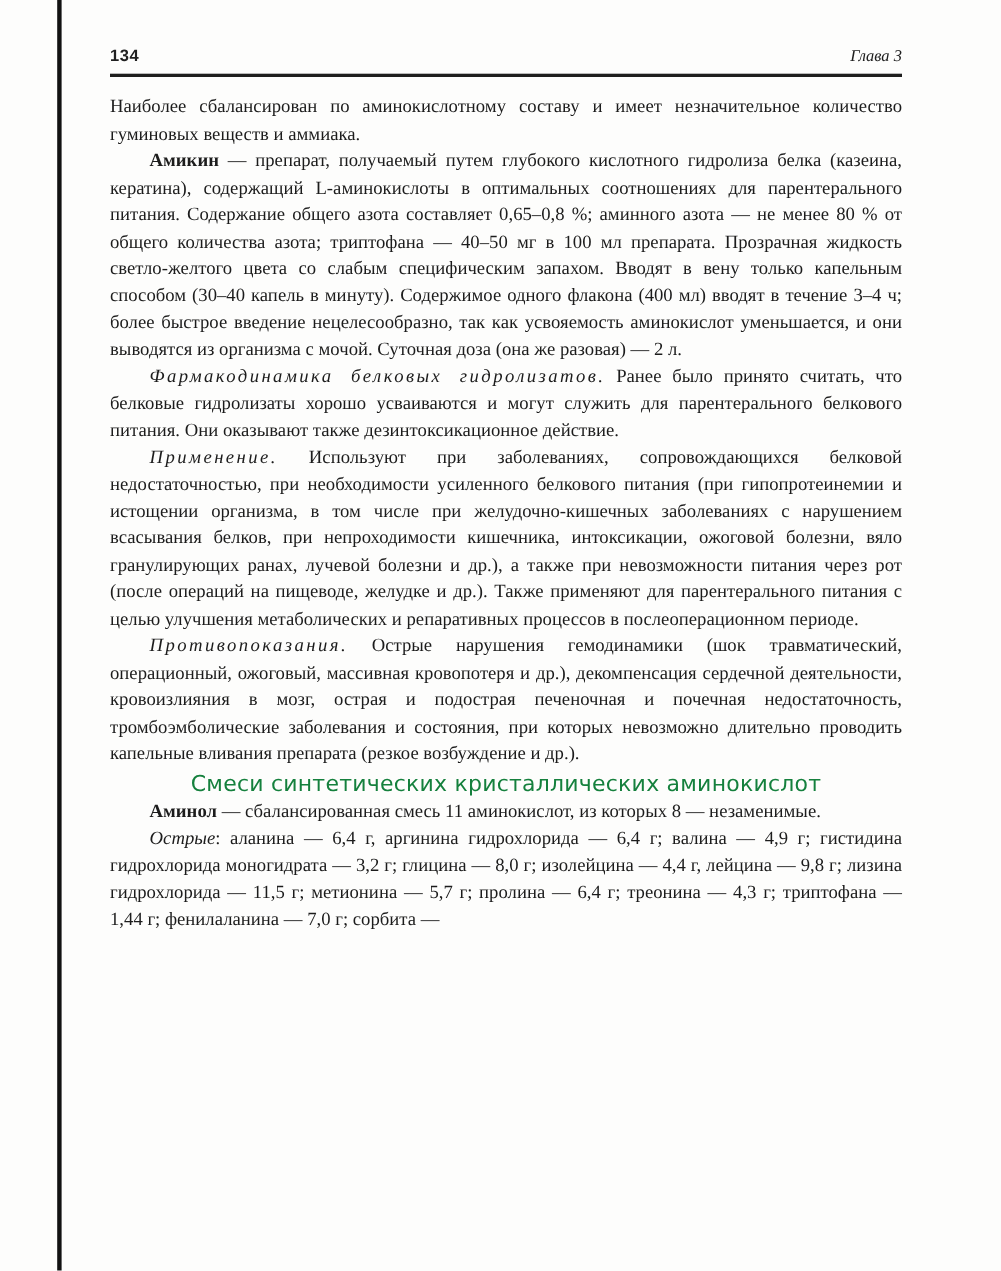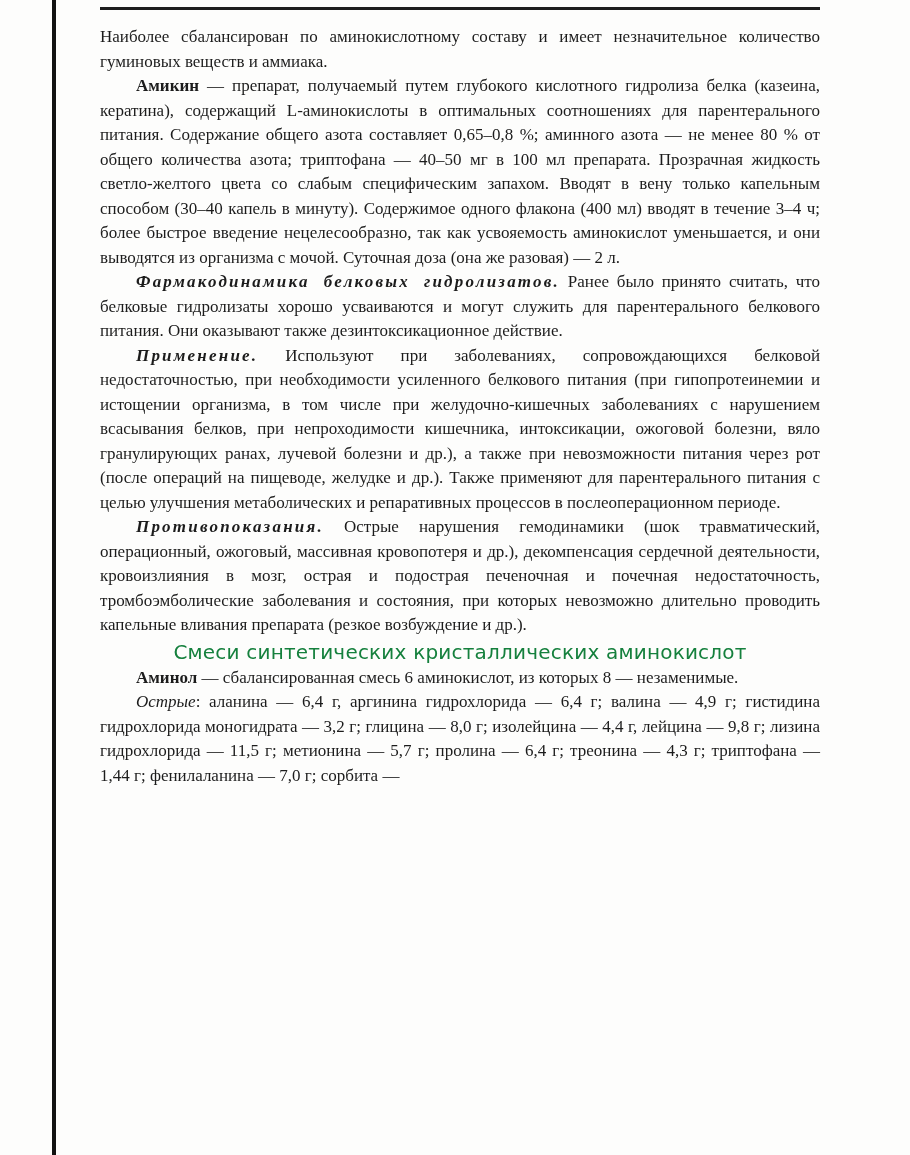--- a/index.html
+++ b/index.html
@@ -66,21 +66,20 @@
   p.indent {
     text-indent: 36px;
   }
   .lead-bold {
     font-weight: 700;
   }
   .lead-italic {
     font-style: italic;
     letter-spacing: 2.2px;
     word-spacing: 4px;
-    font-weight: bold;
   }
   .lead-italic-plain {
     font-style: italic;
   }
   .section-heading {
     font-family: "DejaVu Sans", "Liberation Sans", sans-serif;
     font-weight: 400;
     font-size: 20px;
     color: #15803d;
     text-align: center;
@@ -90,35 +89,39 @@
     letter-spacing: 0.2px;
   }
 </style>
 </head>
 <body>
 
 <div class="spine-bar"></div>
 
 <div class="page">
 
+  <div class="running-header">
+    <span class="page-number">134</span>
+    <span class="chapter-label">Глава 3</span>
+  </div>
   <hr class="header-rule">
 
   <div class="body-text">
 
     <p class="para"><span>Наиболее сбалансирован по аминокислотному составу и имеет незначительное количество гуминовых веществ и аммиака.</span></p>
 
     <p class="para indent"><span class="lead-bold">Амикин</span><span> — препарат, получаемый путем глубокого кислотного гидролиза белка (казеина, кератина), содержащий L-аминокислоты в оптимальных соотношениях для парентерального питания. Содержание общего азота составляет 0,65–0,8 %; аминного азота — не менее 80 % от общего количества азота; триптофана — 40–50 мг в 100 мл препарата. Прозрачная жидкость светло-желтого цвета со слабым специфическим запахом. Вводят в вену только капельным способом (30–40 капель в минуту). Содержимое одного флакона (400 мл) вводят в течение 3–4 ч; более быстрое введение нецелесообразно, так как усвояемость аминокислот уменьшается, и они выводятся из организма с мочой. Суточная доза (она же разовая) — 2 л.</span></p>
 
     <p class="para indent"><span class="lead-italic">Фармакодинамика белковых гидролизатов.</span><span> Ранее было принято считать, что белковые гидролизаты хорошо усваиваются и могут служить для парентерального белкового питания. Они оказывают также дезинтоксикационное действие.</span></p>
 
     <p class="para indent"><span class="lead-italic">Применение.</span><span> Используют при заболеваниях, сопровождающихся белковой недостаточностью, при необходимости усиленного белкового питания (при гипопротеинемии и истощении организма, в том числе при желудочно-кишечных заболеваниях с нарушением всасывания белков, при непроходимости кишечника, интоксикации, ожоговой болезни, вяло гранулирующих ранах, лучевой болезни и др.), а также при невозможности питания через рот (после операций на пищеводе, желудке и др.). Также применяют для парентерального питания с целью улучшения метаболических и репаративных процессов в послеоперационном периоде.</span></p>
 
 
     <p class="para indent"><span class="lead-italic">Противопоказания.</span><span> Острые нарушения гемодинамики (шок травматический, операционный, ожоговый, массивная кровопотеря и др.), декомпенсация сердечной деятельности, кровоизлияния в мозг, острая и подострая печеночная и почечная недостаточность, тромбоэмболические заболевания и состояния, при которых невозможно длительно проводить капельные вливания препарата (резкое возбуждение и др.).</span></p>
 
     <p class="para section-heading">Смеси синтетических кристаллических аминокислот</p>
 
-    <p class="para indent"><span class="lead-bold">Аминол</span><span> — сбалансированная смесь 6 аминокислот, из которых 8 — незаменимые.</span></p>
+    <p class="para indent"><span class="lead-bold">Аминол</span><span> — сбалансированная смесь 11 аминокислот, из которых 8 — незаменимые.</span></p>
 
     <p class="para indent"><span class="lead-italic-plain">Острые</span><span>: аланина — 6,4 г, аргинина гидрохлорида — 6,4 г; валина — 4,9 г; гистидина гидрохлорида моногидрата — 3,2 г; глицина — 8,0 г; изолейцина — 4,4 г, лейцина — 9,8 г; лизина гидрохлорида — 11,5 г; метионина — 5,7 г; пролина — 6,4 г; треонина — 4,3 г; триптофана — 1,44 г; фенилаланина — 7,0 г; сорбита —</span></p>
 
   </div>
 </div>
 
 </body></html>

